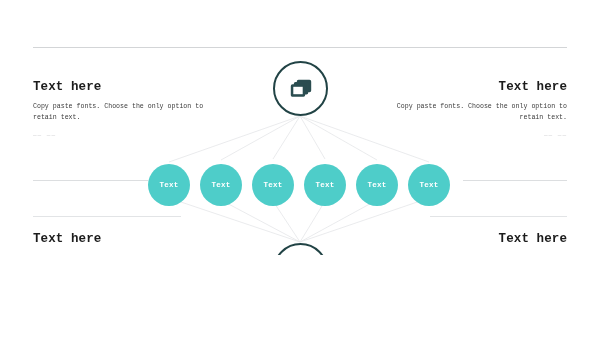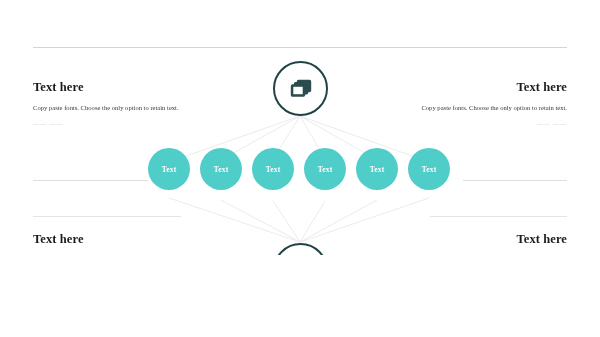--- a/index.html
+++ b/index.html
@@ -6,21 +6,21 @@
     margin: 0;
     padding: 0;
     background: #ffffff;
   }
   #slide {
     position: relative;
     width: 600px;
     height: 255px;
     background: #ffffff;
     overflow: hidden;
-    font-family: Liberation Serif, serif;
+    font-family: Liberation Mono, monospace;
     -webkit-font-smoothing: antialiased;
   }
 
   
   .rule {
     position: absolute;
     height: 1px;
     background: #d3d5d7;
   }
   #rule-top   { left: 33px;  top: 47px;  width: 534px; }
@@ -83,21 +83,21 @@
 
   
   .node {
     position: absolute;
     width: 42px; height: 42px;
     border-radius: 50%;
     background: #4ecdc9;
     display: flex;
     align-items: center;
     justify-content: center;
-    top: 148px;
+    top: 164px;
   }
   .node span {
     font-size: 7.5px;
     font-weight: bold;
     color: #ffffff;
     letter-spacing: .2px;
   }
 
   
   #footer-brand {

